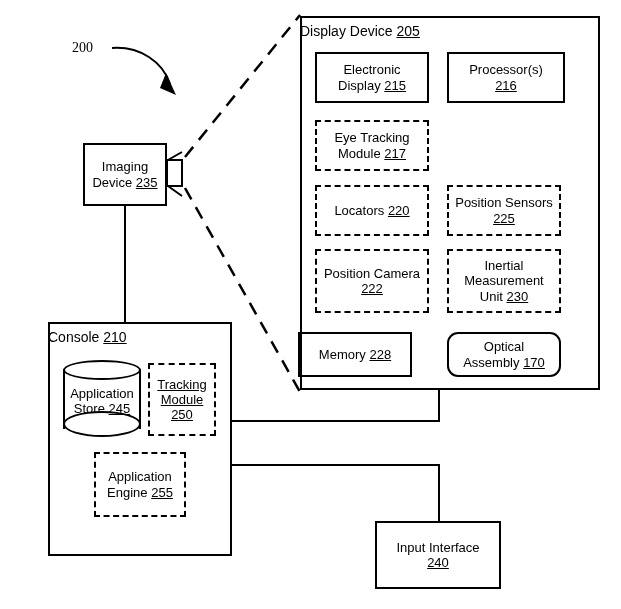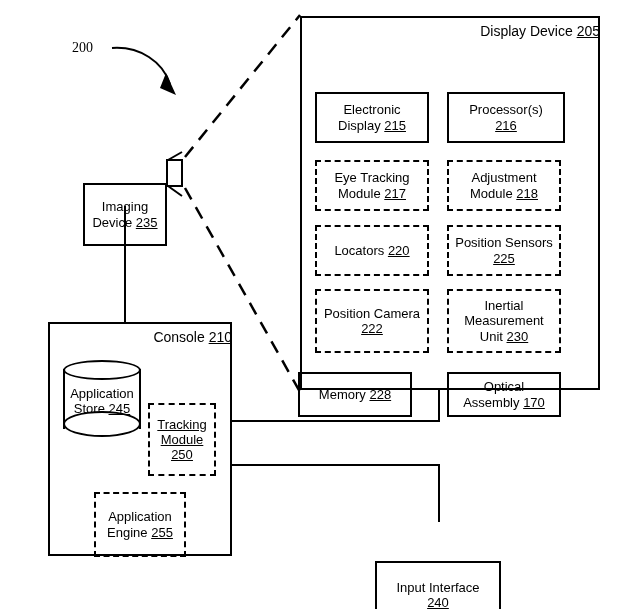--- a/index.html
+++ b/index.html
@@ -23,40 +23,39 @@
   .box {
     position: absolute;
     box-sizing: border-box;
     border: 2px solid #000;
     background: transparent;
     display: flex;
     align-items: center;
     justify-content: center;
     text-align: center;
     line-height: 1.18;
-    margin-top: 40px;
   }
   .box.dashed {
     border-style: dashed;
     border-width: 2px;
     
   }
   .box-label {
     display: block;
     padding: 0 4px;
     white-space: normal;
   }
   .num {
     text-decoration: underline;
     text-underline-offset: 1px;
   }
   
   .container-title {
     position: absolute;
-    text-align: right;
+    text-align: left;
     white-space: nowrap;
   }
   
   #display-device-box {
     position: absolute;
     box-sizing: border-box;
     border: 2px solid #000;
   }
   #console-box {
     position: absolute;
@@ -164,27 +163,20 @@
   </div>
 
   <div class="box dashed t13" style="left:315px; top:120px; width:114px; height:51px;">
     <span class="box-label">
       <span>Eye Tracking</span><br>
       <span>Module</span>
       <span class="num">217</span>
     </span>
   </div>
 
-  <div class="box dashed t13" style="left:447px; top:120px; width:114px; height:51px;">
-    <span class="box-label">
-      <span>Adjustment</span><br>
-      <span>Module</span>
-      <span class="num">218</span>
-    </span>
-  </div>
 
   <div class="box dashed t13" style="left:315px; top:185px; width:114px; height:51px;">
     <span class="box-label">
       <span>Locators</span>
       <span class="num">220</span>
     </span>
   </div>
 
   <div class="box dashed t13" style="left:447px; top:185px; width:114px; height:51px;">
     <span class="box-label">
@@ -209,21 +201,21 @@
     </span>
   </div>
 
   <div class="box t13" style="left:298px; top:332px; width:114px; height:45px;">
     <span class="box-label">
       <span>Memory</span>
       <span class="num">228</span>
     </span>
   </div>
 
-  <div class="box t13" style="left:447px; top:332px; width:114px; height:45px;">
+  <div class="box t13" style="left:447px; top:332px; width:114px; height:45px;border-radius:11px;">
     <span class="box-label">
       <span>Optical</span><br>
       <span>Assembly</span>
       <span class="num">170</span>
     </span>
   </div>
 
   <div class="box t13" style="left:83px; top:143px; width:84px; height:63px;">
     <span class="box-label">
       <span>Imaging</span><br>

